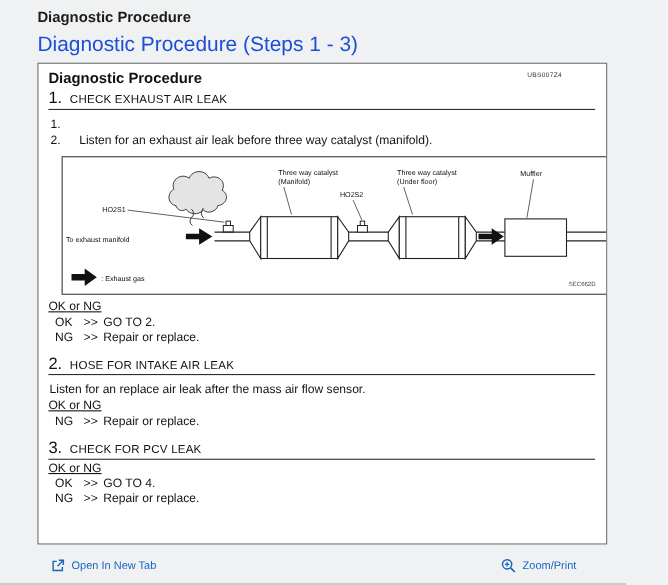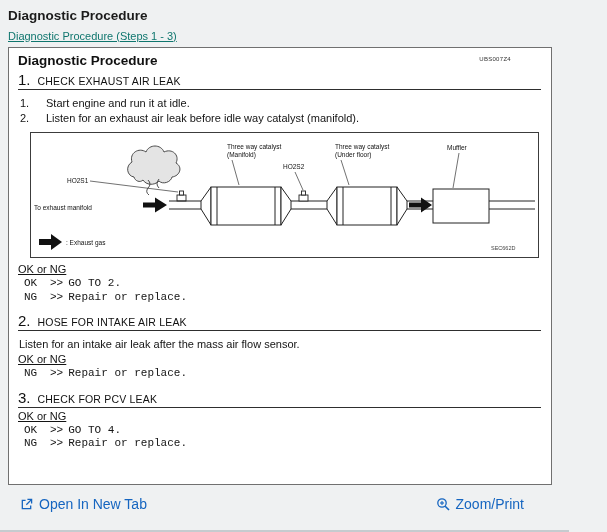--- a/index.html
+++ b/index.html
@@ -6,26 +6,26 @@
   html,body { width:607px; height:532px; }
   body {
     background:#eff1f2;
     font-family:"Liberation Sans", sans-serif;
     color:#161616;
     overflow:hidden;
   }
   .page {
     position:relative;
     width:569px; height:532px;
-    padding:6px 17px 0 8px;
+    padding:6px 17px 0 34px;
     border-bottom:2px solid #c6cbcf;
     overflow:hidden;
   }
   .doc-title { font-size:13.5px; font-weight:700; color:#1b1b1b; padding:2px 0 7px; }
-  .doc-subtitle { font-size:11px; color:#0f766e; padding-bottom:5px;text-decoration:underline; }
+  .doc-subtitle { font-size:19px; color:#1d4ed8; padding-bottom:5px; }
 
   .panel {
     background:#ffffff;
     border:1px solid #707070;
     height:438px;
     padding:5px 10px 0 9px;
     overflow:hidden;
   }
   .panel-head { display:flex; justify-content:space-between; align-items:flex-start; }
   .panel-title { font-size:13.5px; font-weight:700; color:#111; }
@@ -53,34 +53,34 @@
   }
   .diagram svg text { font-family:"Liberation Sans", sans-serif; font-size:6.5px; fill:#111; }
   .diagram svg text.figcode { font-size:5.5px; fill:#444; }
   .leader { stroke:#333; stroke-width:0.7; }
   .pipe { stroke:#222; stroke-width:1; }
   .component { fill:#fff; stroke:#222; stroke-width:1; }
   .sensor { fill:#fff; stroke:#222; stroke-width:0.9; }
   .flow { fill:#111; stroke:none; }
 
   .okng { font-size:11px; text-decoration:underline; margin:2px 0 2px; color:#141414; }
-  .result-row { font-size:11px; line-height:13.5px; padding-left:6px; color:#141414;font-family:Liberation Mono, monospace; }
+  .result-row { font-size:11px; line-height:13.5px; padding-left:6px; color:#141414; }
   .res-label { display:inline-block; width:26px; }
   .res-arrow { display:inline-block; margin-right:5px; }
 
   .step-body { font-size:11px; color:#141414; margin:6px 0 2px 1px; line-height:14px; }
 
   .footer {
     display:flex; justify-content:space-between; align-items:center;
     height:38px;
     padding:0 28px 0 12px;
   }
   .footer-link {
     display:inline-flex; align-items:center; gap:6px;
-    color:#1565c0; font-size:14px; text-decoration:none; cursor:pointer;
+    color:#1565c0; font-size:10px; text-decoration:none; cursor:pointer;
   }
   .footer-link .icon { display:inline-flex; }
 </style>
 </head>
 <body>
 
 <div class="page">
 
   <div class="doc-title">Diagnostic Procedure</div>
   <div class="doc-subtitle">Diagnostic Procedure (Steps 1 - 3)</div>
@@ -93,25 +93,24 @@
     </div>
 
     <section class="step step-first">
       <div class="step-head">
         <span class="step-num">1.</span>
         <span class="step-title">CHECK EXHAUST AIR LEAK</span>
       </div>
       <div class="instructions">
         <div class="instr-row">
           <span class="instr-num">1.</span>
-          <span class="instr-text">Start engine and run it at idle.</span>
         </div>
         <div class="instr-row">
           <span class="instr-num">2.</span>
-          <span class="instr-text">Listen for an exhaust air leak before idle way catalyst (manifold).</span>
+          <span class="instr-text">Listen for an exhaust air leak before three way catalyst (manifold).</span>
         </div>
       </div>
 
       <div class="diagram">
         <svg width="507" height="124" viewBox="0 0 507 124">
 
           <g>
             <path d="M103,44 c-7,-1 -9,-11 -2,-15 c-3,-9 7,-15 14,-10 c3,-8 15,-8 18,0 c8,-4 16,3 12,11 c7,4 4,13 -4,14 c-1,5 -9,8 -13,4 c-5,5 -13,4 -16,-1 c-3,3 -8,1 -9,-3 z" fill="#e4e4e4" stroke="#3a3a3a" stroke-width="0.9"></path>
             <path d="M117,47 q4,4 0,8 q-3,4 1,7" fill="none" stroke="#3a3a3a" stroke-width="0.9"></path>
             <path d="M128,46 q-4,5 0,9" fill="none" stroke="#3a3a3a" stroke-width="0.9"></path>
@@ -187,21 +186,21 @@
       <div class="result-row">
         <span class="res-label">NG</span><span class="res-arrow">&gt;&gt;</span><span class="res-text">Repair or replace.</span>
       </div>
     </section>
 
     <section class="step step-gap">
       <div class="step-head">
         <span class="step-num">2.</span>
         <span class="step-title">HOSE FOR INTAKE AIR LEAK</span>
       </div>
-      <div class="step-body">Listen for an intake air leak after the mass air flow sensor.</div>
+      <div class="step-body">Listen for an replace air leak after the mass air flow sensor.</div>
       <div class="okng">OK or NG</div>
       <div class="result-row">
         <span class="res-label">NG</span><span class="res-arrow">&gt;&gt;</span><span class="res-text">Repair or replace.</span>
       </div>
     </section>
 
     <section class="step step-gap">
       <div class="step-head">
         <span class="step-num">3.</span>
         <span class="step-title">CHECK FOR PCV LEAK</span>

